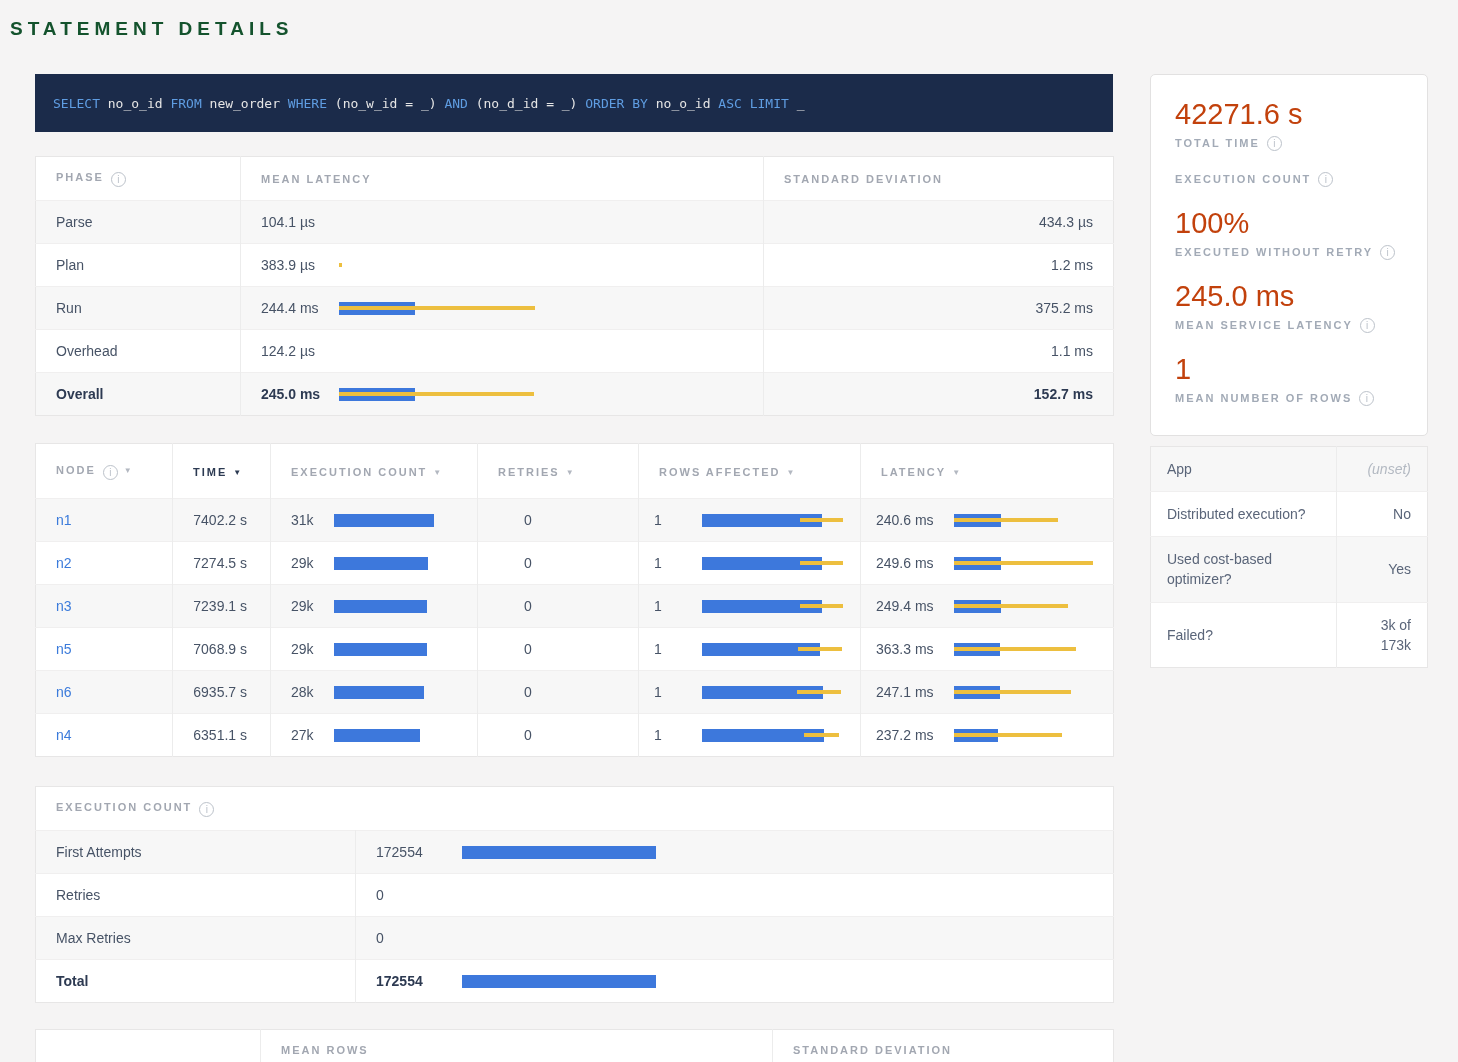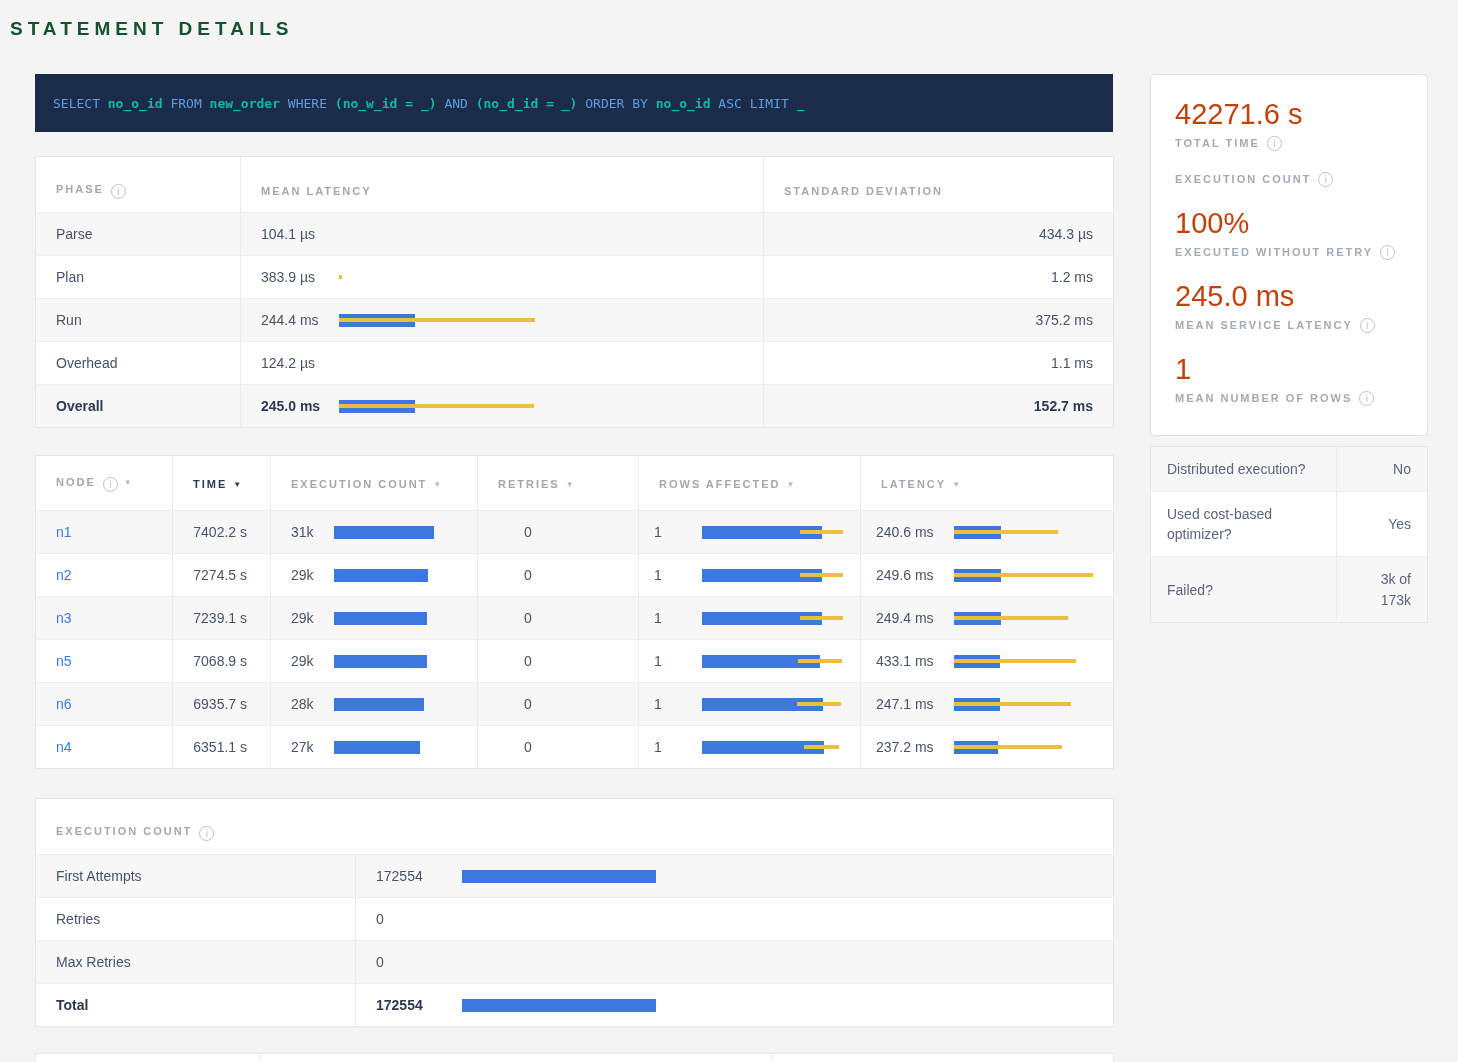--- a/index.html
+++ b/index.html
@@ -22,28 +22,28 @@
   .main{width:1078px;flex:none;}
   .side{width:278px;flex:none;margin-left:37px;}
 
   
   .sql-box{
     background:#1b2b4a;height:58px;display:flex;align-items:center;
     padding:0 18px;margin-bottom:24px;
     font-family:"DejaVu Sans Mono",monospace;font-size:13px;white-space:pre;
   }
   .sql-box .kw{color:#5f9de2;}
-  .sql-box .id{color:#14b8a6;font-weight:bold;}
+  .sql-box .id{color:#e5e5e5;font-weight:normal;}
 
   
   table{border-collapse:collapse;table-layout:fixed;width:100%;background:#fff;border:1px solid var(--border);}
   th,td{padding:13px 20px;font-size:14px;text-align:left;vertical-align:middle;overflow:hidden;}
   th{
     font-size:11px;font-weight:bold;letter-spacing:2px;color:var(--muted-head);
-    padding-top:26px;padding-bottom:13px;white-space:nowrap;
+    padding-top:14px;padding-bottom:13px;white-space:nowrap;
   }
   tbody tr:nth-child(odd){background:var(--row-alt);}
   tbody tr{border-top:1px solid #f0efef;}
   th+th, td+td{border-left:1px solid var(--divider);}
   tr.bold td{font-weight:bold;color:#2d3a52;}
 
   .tbl{margin-bottom:27px;}
   .nodes th{padding-top:20px;padding-bottom:18px;}
   .nodes{margin-bottom:29px;}
   .exec{margin-bottom:26px;}
@@ -297,21 +297,21 @@
               <div class="valbar">
                 <span class="val" style="width: 40px;">1</span>
                 <span class="bar" style="width: 140px;">
                   <span class="bar-blue" style="width: 118px;"></span>
                   <span class="bar-yellow" style="left: 96px; width: 44px;"></span>
                 </span>
               </div>
             </td>
             <td style="padding-left: 15px;">
               <div class="valbar">
-                <span class="val" style="width: 70px;">433.1 ms</span>
+                <span class="val" style="width: 70px;">363.3 ms</span>
                 <span class="bar" style="width: 122px;">
                   <span class="bar-blue" style="width: 46px;"></span>
                   <span class="bar-yellow" style="left: 0px; width: 122px;"></span>
                 </span>
               </div>
             </td>
           </tr>
           <tr>
             <td><a class="node-link" href="#">n6</a></td>
             <td class="num-right" style="padding-right: 23px;">6935.7 s</td>
@@ -484,20 +484,24 @@
           </div>
         </div>
       </div>
     <table class="details">
       <colgroup>
           <col style="width:185px">
           <col style="width:91px">
         </colgroup>
       <tbody id="details-body">
           <tr>
+            <td>App</td>
+            <td class="val muted">(unset)</td>
+          </tr>
+          <tr>
             <td>Distributed execution?</td>
             <td class="val">No</td>
           </tr>
           <tr>
             <td>Used cost-based optimizer?</td>
             <td class="val">Yes</td>
           </tr>
           <tr>
             <td>Failed?</td>
             <td class="val">3k of 173k</td>

